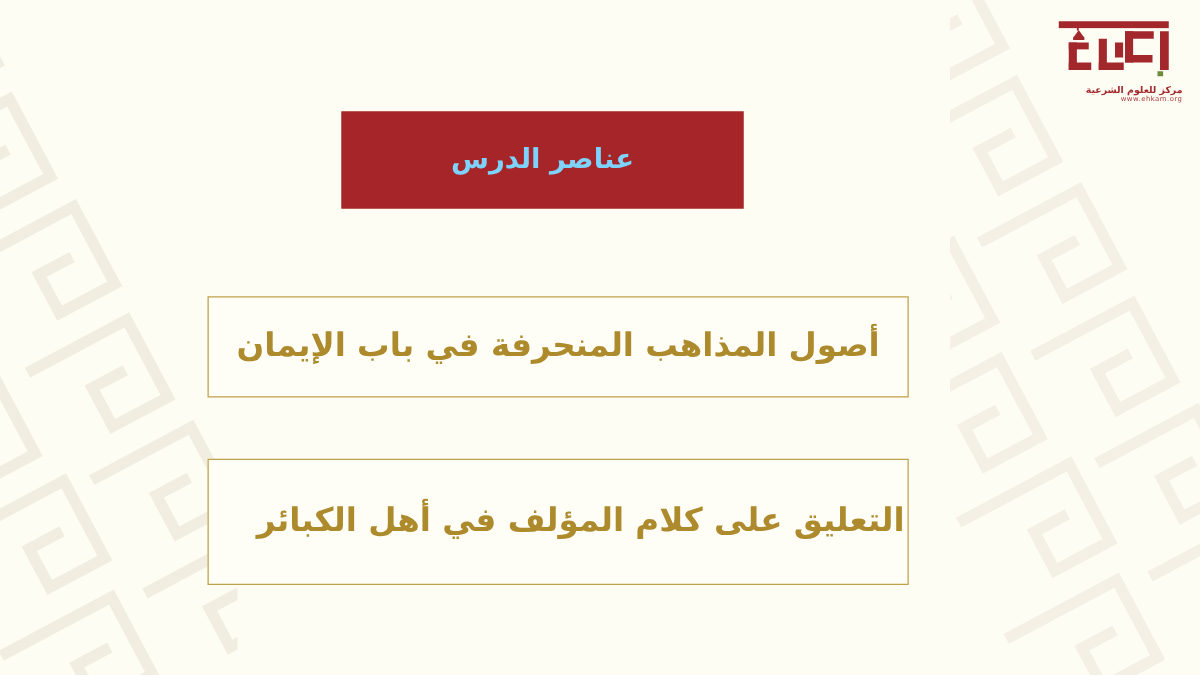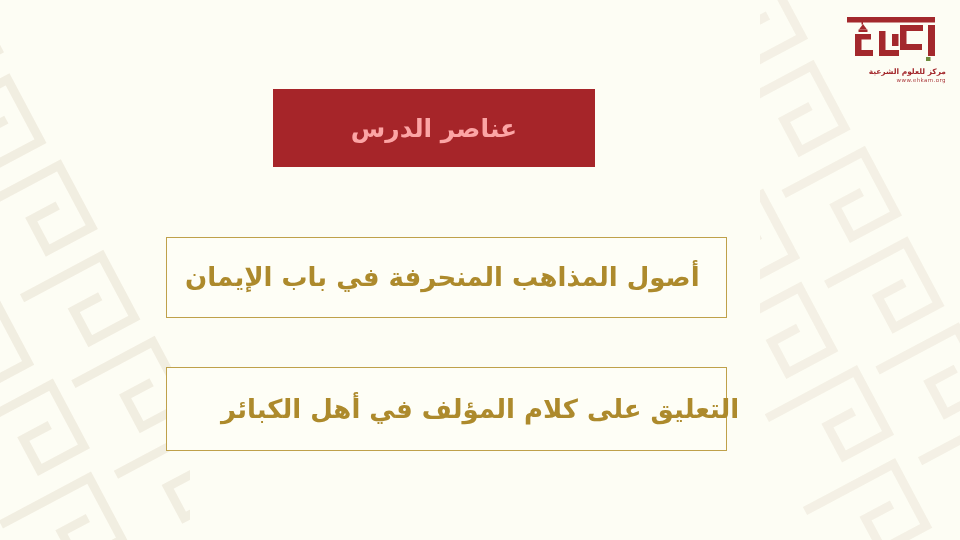--- a/index.html
+++ b/index.html
@@ -74,42 +74,42 @@
     left: 273px;
     top: 89px;
     width: 322px;
     height: 78px;
     background: #A62529;
     display: flex;
     align-items: center;
     justify-content: center;
   }
   #title-banner-text {
-    color: #fca5a5;
-    font-size: 25px;
+    color: #7dd3fc;
+    font-size: 22px;
     font-weight: bold;
     letter-spacing: 0px;
     line-height: 1;
     text-align: right;
   }
 
   
   .element-box {
     position: absolute;
     left: 166px;
     width: 561px;
     border: 1.5px solid #BFA14A;
     background: #FEFEF6;
     display: flex;
     align-items: center;
-    justify-content: flex-end;
+    justify-content: center;
     box-sizing: border-box;
   }
   #element-box-1 { top: 237px; height: 81px; }
-  #element-box-2 { top: 367px; height: 84px; padding-left: 36px; }
+  #element-box-2 { top: 367px; height: 101px; padding-left: 36px; }
 
   .element-text {
     color: #AD8A2C;
     font-size: 26px;
     font-weight: bold;
     line-height: 1.25;
     text-align: center;
     padding: 0 18px;
     white-space: nowrap;
   }

